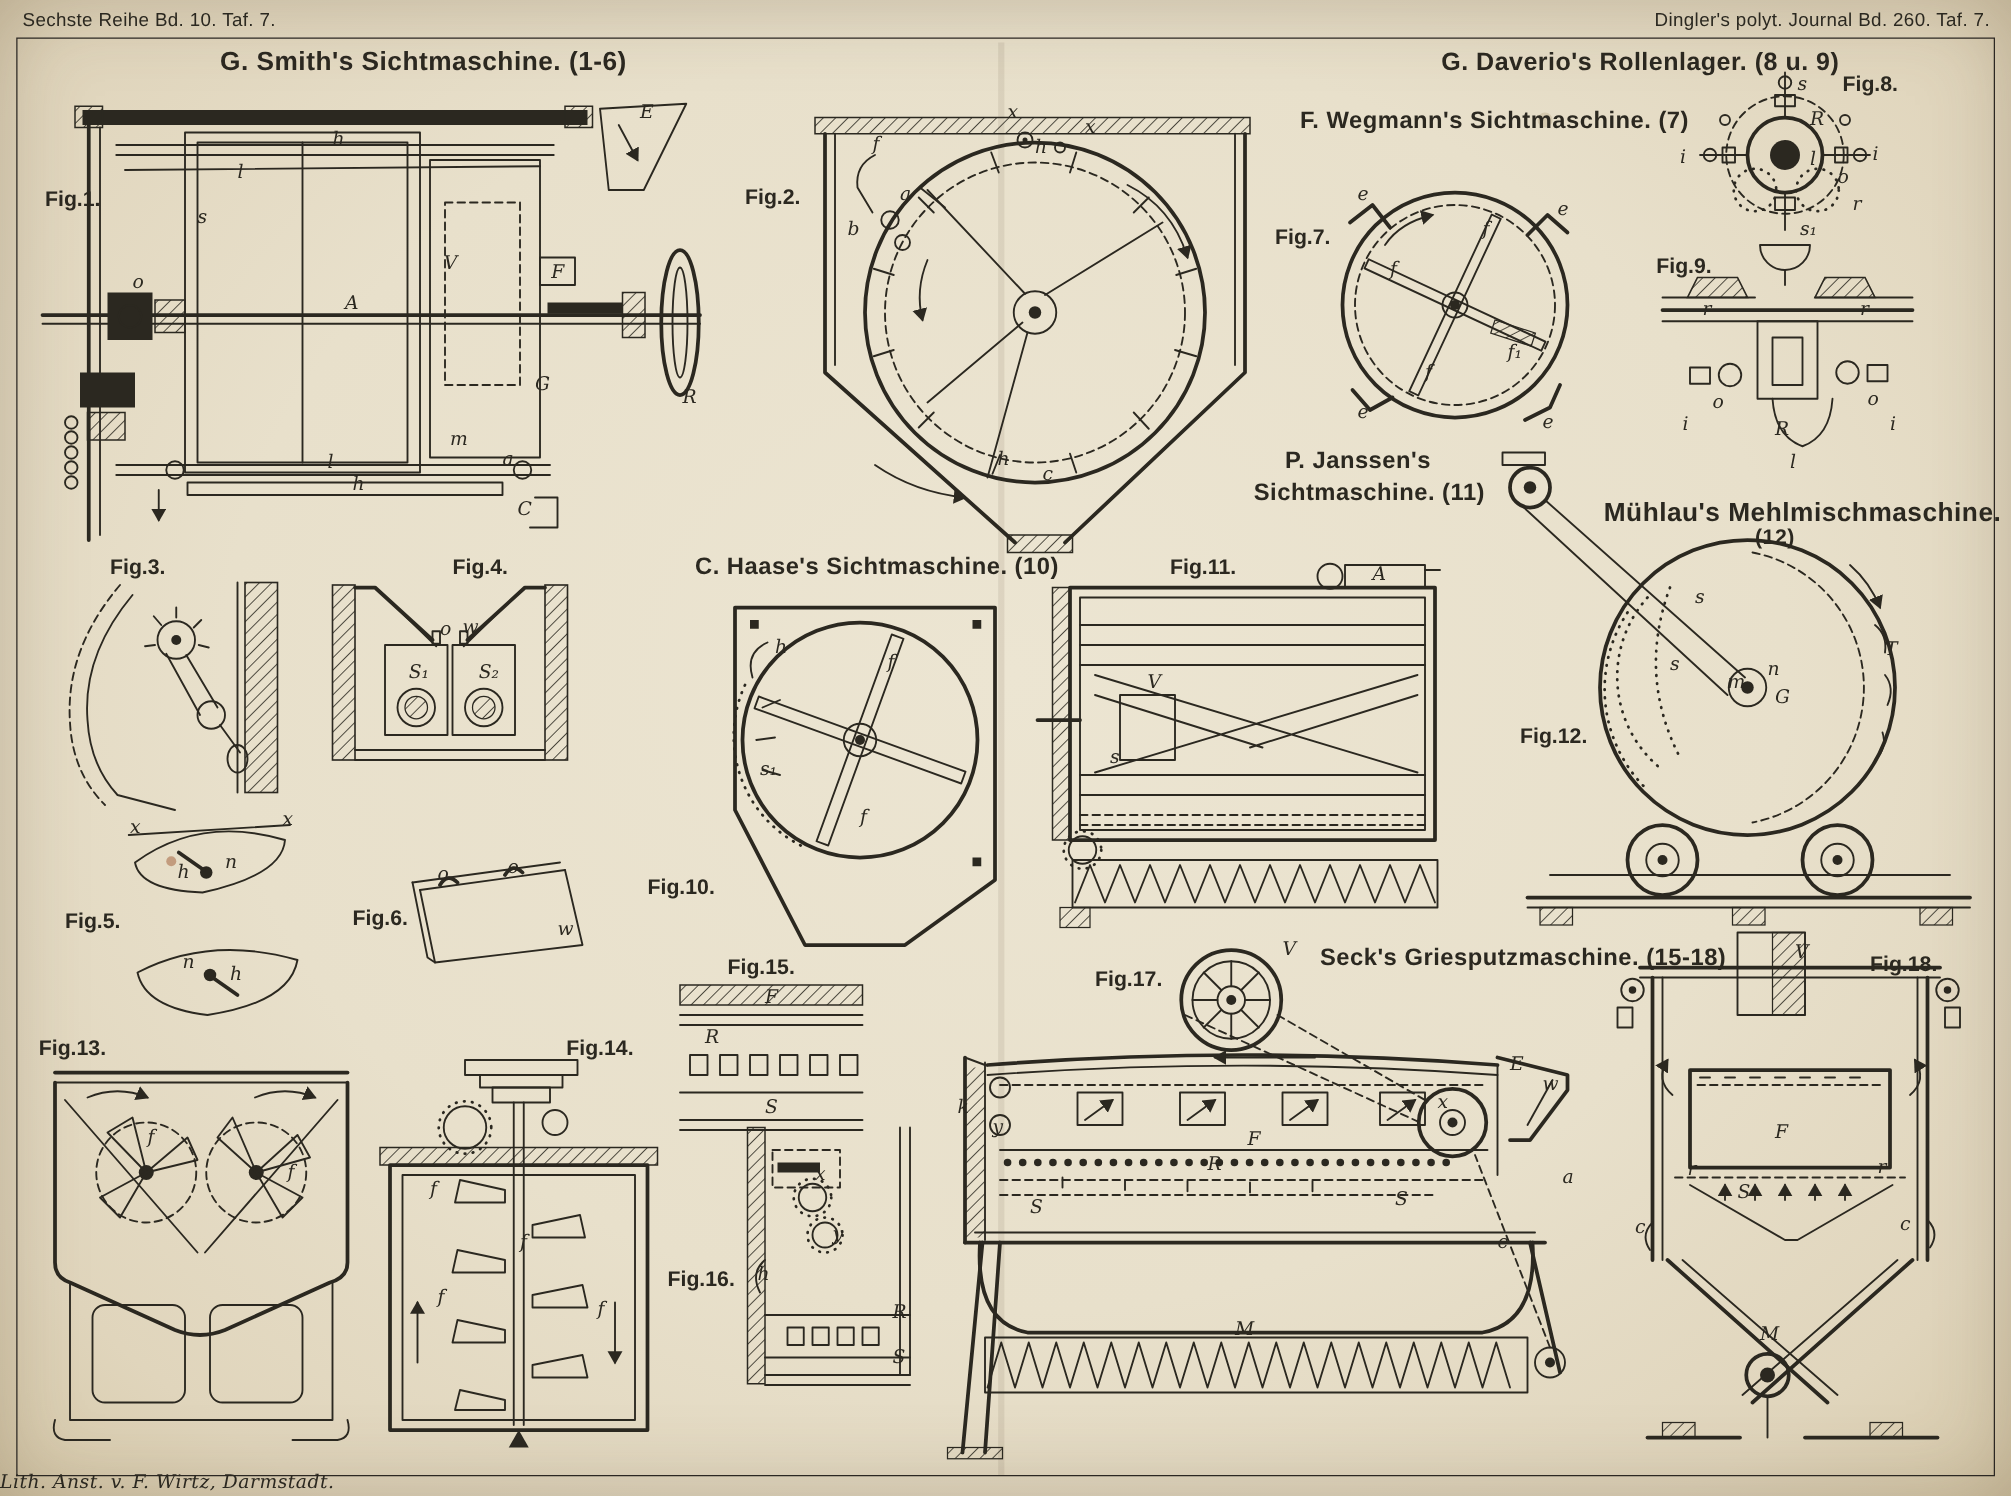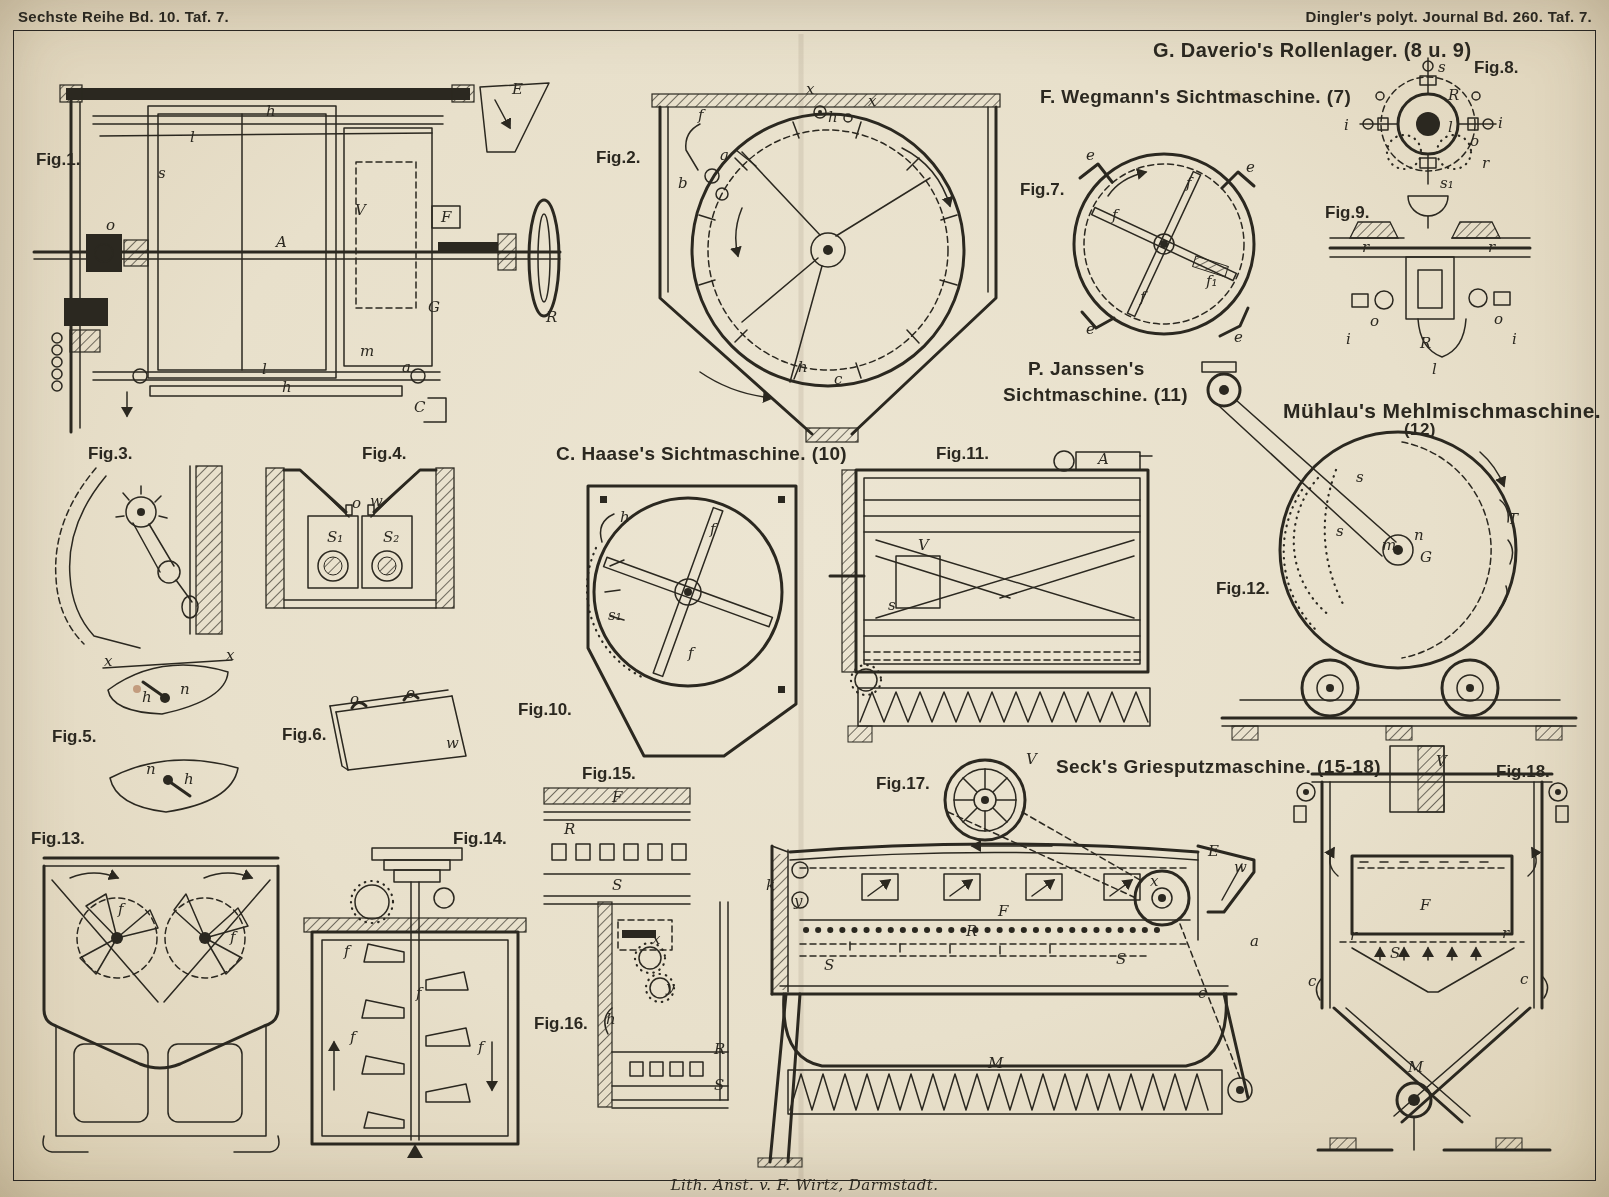--- a/index.html
+++ b/index.html
@@ -3,26 +3,26 @@
 <meta charset="utf-8">
 <style>
   *{box-sizing:border-box}
   html,body{margin:0;padding:0}
   body{width:1609px;height:1197px;background:#cfc6ae}
   .plate{position:relative;width:1609px;height:1197px;overflow:hidden;
     background:radial-gradient(ellipse at 50% 45%, #ece5d2 0%, #e8e0cb 55%, #e0d5bc 85%, #d7caab 100%);
     box-shadow:inset 0 0 70px rgba(90,70,40,.28);
     font-family:"Liberation Sans",sans-serif;color:#2b2820}
   .frame{position:absolute;left:13px;top:30px;right:13px;bottom:16px;border:1.7px solid #2b2722;pointer-events:none}
-  .hdr{position:absolute;top:8px;font-size:15px;letter-spacing:.3px;font-weight:bold;white-space:nowrap}
+  .hdr{position:absolute;top:8px;font-size:15px;letter-spacing:.3px;font-weight:normal;white-space:nowrap}
   .hdr.left{left:18px}
   .hdr.right{right:17px}
   .title{position:absolute;font-weight:bold;letter-spacing:.4px;white-space:nowrap}
   .figlabel{position:absolute;font-weight:bold;font-size:17px;white-space:nowrap}
-  .footer{position:absolute;left:0;right:0;top:1176px;text-align:center;font-size:15px;font-style:italic;
+  .footer{position:absolute;left:0;right:0;top:1176px;font-size:15px;font-style:italic;
     font-family:"DejaVu Serif",serif;letter-spacing:.4px}
   svg.art{position:absolute;left:0;top:0}
   .ink{stroke:#2b2820;fill:none;stroke-width:1.5;stroke-linecap:round;stroke-linejoin:round}
   .thick{stroke-width:3}
   .dash{stroke-dasharray:6 4}
   .dot{stroke-dasharray:.5 6;stroke-linecap:round;stroke-width:2.2}
   .dotrow{stroke:#2b2820;stroke-width:6;stroke-dasharray:0.1 12;stroke-linecap:round;fill:none}
   .fill{fill:#2b2820;stroke:none}
   .lbl{font:italic 15px "DejaVu Serif",serif;fill:#2b2820;stroke:none}
 </style>
@@ -553,20 +553,21 @@
 
     <circle cx="137" cy="689" r="4" fill="rgba(150,75,35,0.45)"></circle>
     <circle cx="1236" cy="96" r="6" fill="rgba(140,110,60,0.18)"></circle>
   </svg>
 
   <div class="frame"></div>
 
   <div class="hdr left">Sechste Reihe Bd. 10. Taf. 7.</div>
   <div class="hdr right">Dingler's polyt. Journal Bd. 260. Taf. 7.</div>
 
+  <div class="title" style="left:176px;top:38px;font-size:21px">G. Smith's Sichtmaschine. (1-6)</div>
   <div class="title" style="left:1153px;top:39px;font-size:20px">G. Daverio's Rollenlager. (8 u. 9)</div>
   <div class="title" style="left:1040px;top:86px;font-size:19px">F. Wegmann's Sichtmaschine. (7)</div>
   <div class="title" style="left:1028px;top:358px;font-size:19px">P. Janssen's</div>
   <div class="title" style="left:1003px;top:384px;font-size:19px">Sichtmaschine. (11)</div>
   <div class="title" style="left:1283px;top:399px;font-size:21px">Mühlau's Mehlmischmaschine.</div>
   <div class="title" style="left:1404px;top:420px;font-size:17px">(12)</div>
   <div class="title" style="left:556px;top:443px;font-size:19px">C. Haase's Sichtmaschine. (10)</div>
   <div class="title" style="left:1056px;top:756px;font-size:19px">Seck's Griesputzmaschine. (15-18)</div>
 
   <div class="figlabel" style="left:36px;top:150px">Fig.1.</div>

